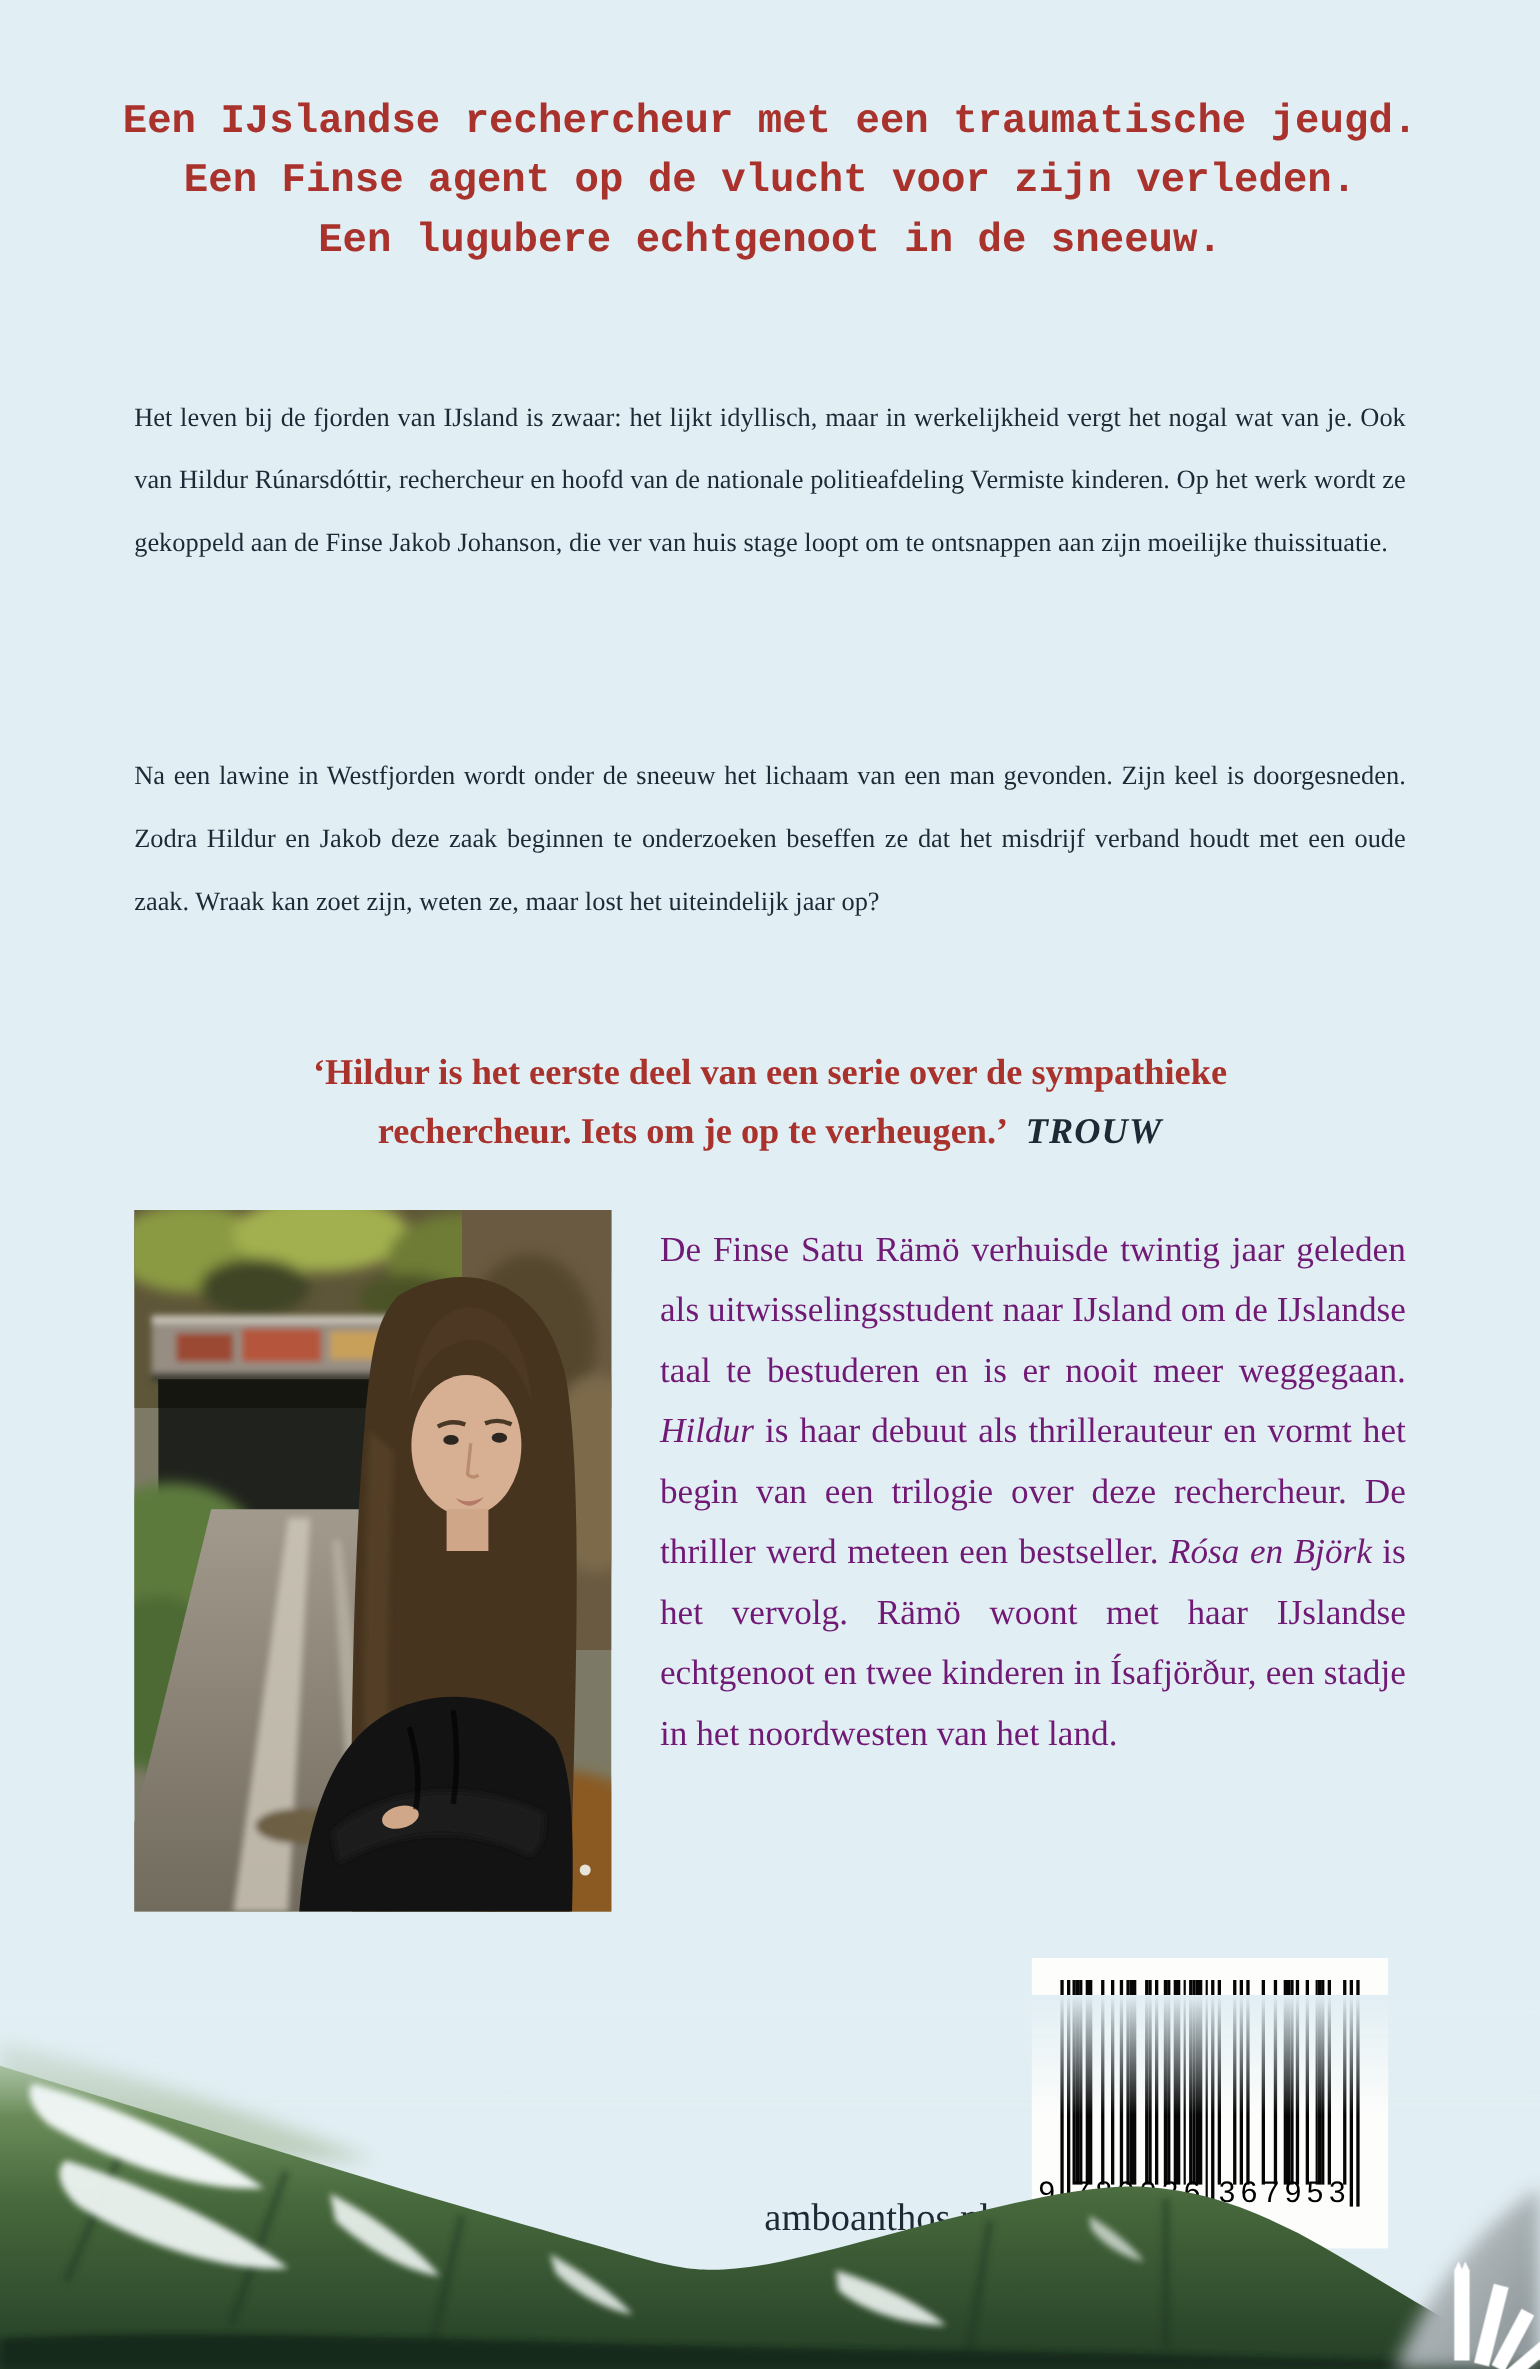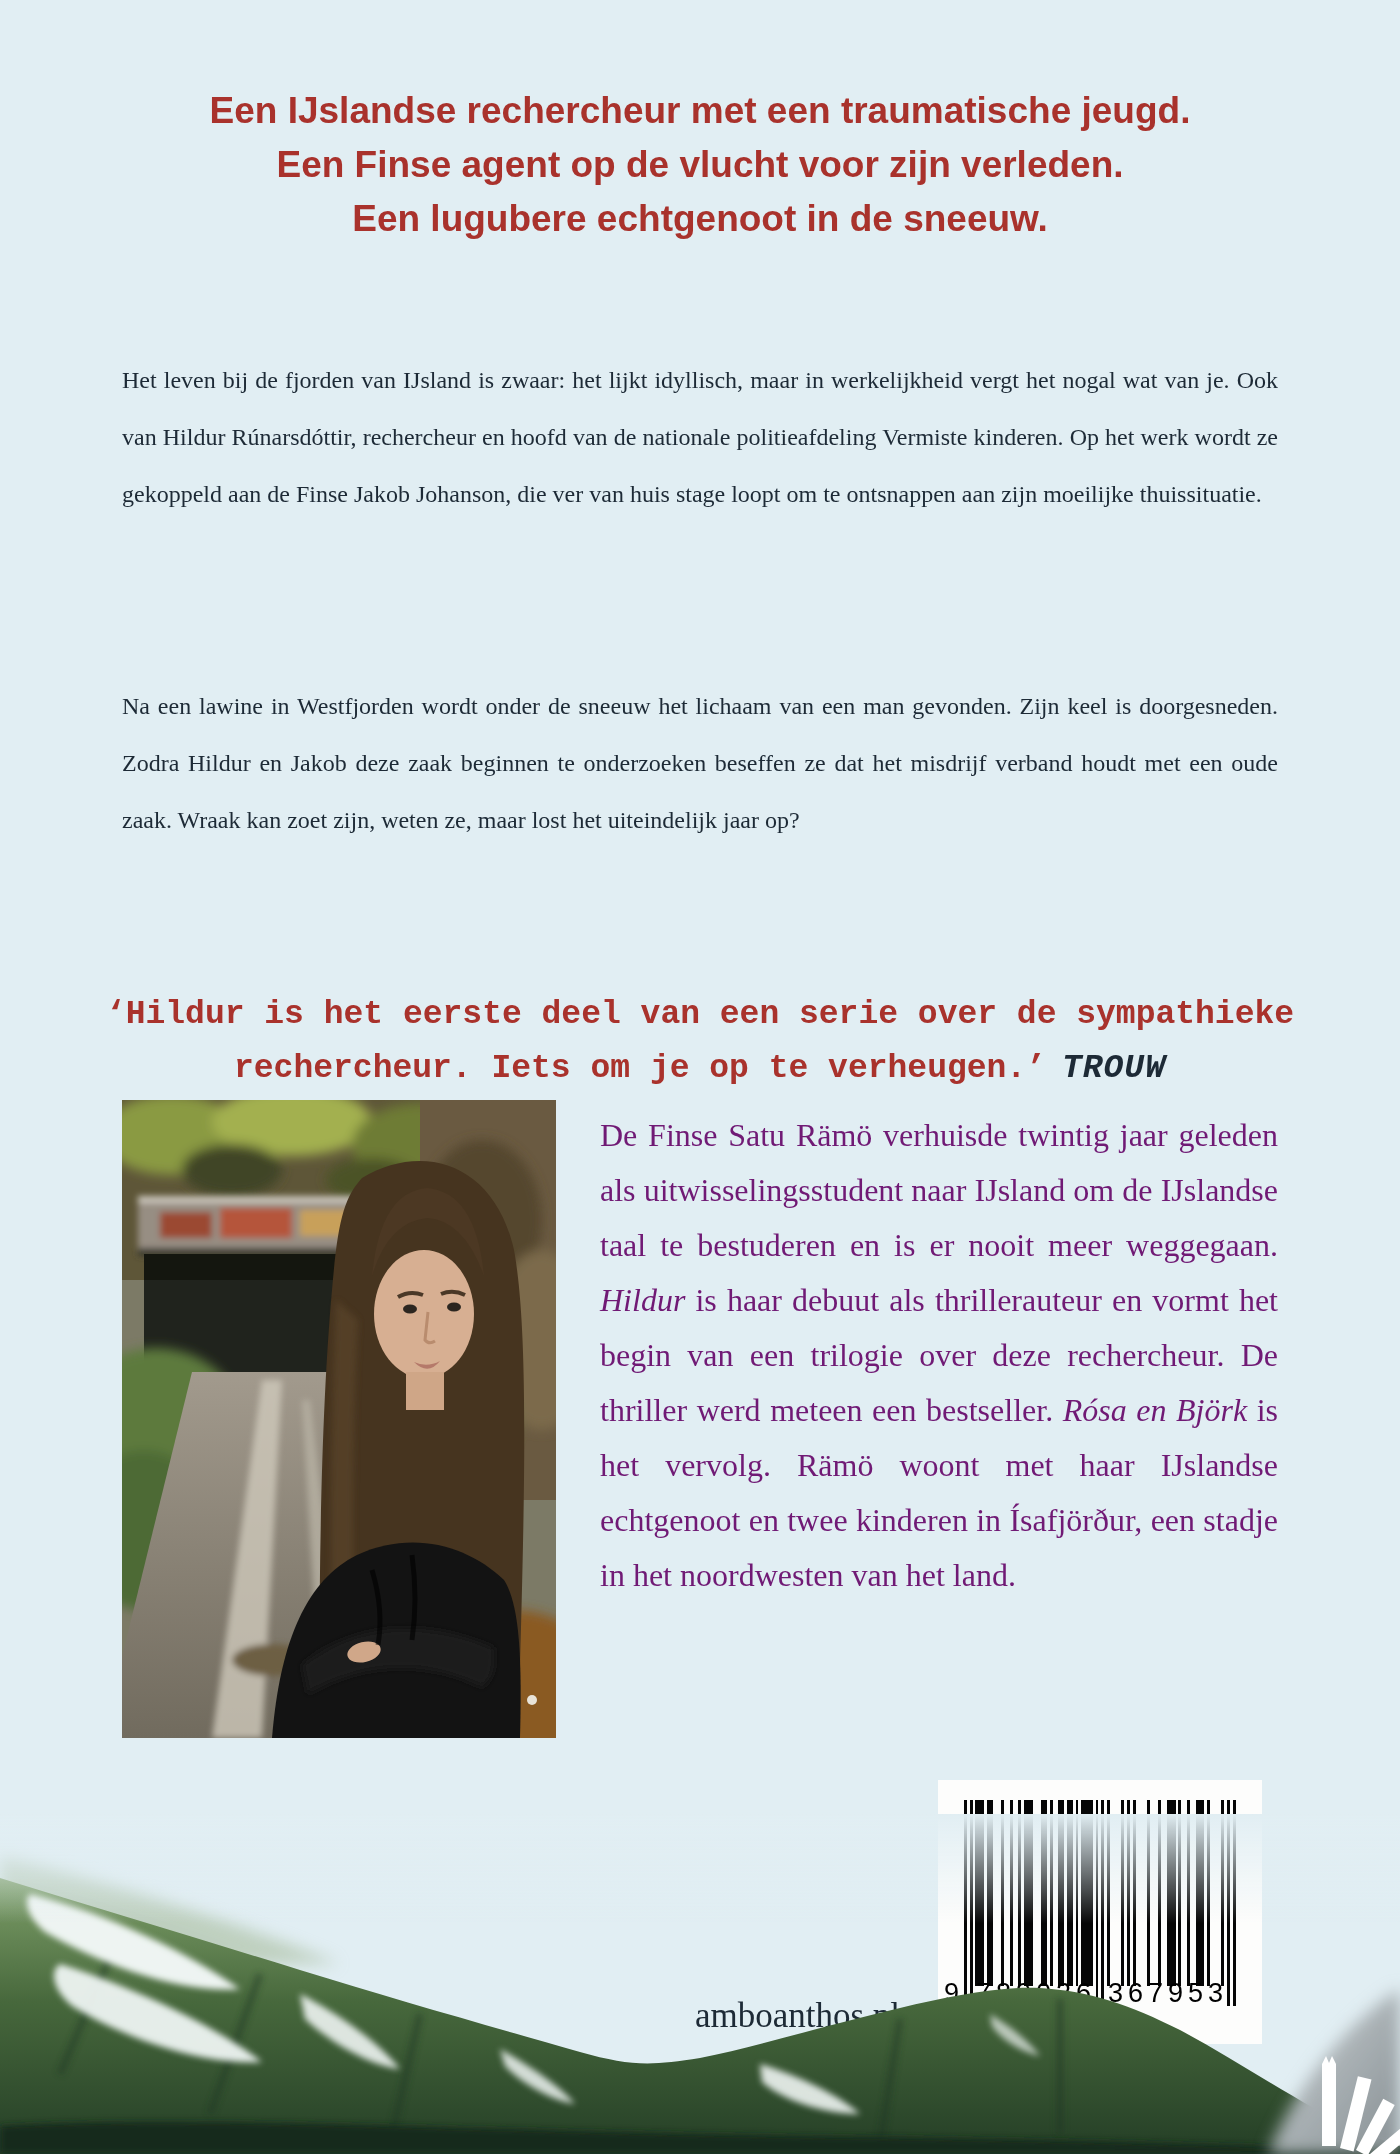--- a/index.html
+++ b/index.html
@@ -1,33 +1,33 @@
 <!DOCTYPE html>
 <html><head>
 <meta charset="utf-8">
 <style>
   html,body{margin:0;padding:0;background:#c9d6dc;}
   .page{position:relative;width:1400px;height:2154px;background:#e1eef3;overflow:hidden;
         font-family:"Liberation Serif",serif;}
 
   
   .headline{position:absolute;top:84px;left:0;width:100%;text-align:center;
-    font-family:Liberation Sans, sans-serif;font-weight:bold;color:#a9322c;
+    font-family:Liberation Mono, monospace;font-weight:bold;color:#a9322c;
     font-size:37px;line-height:54px;}
 
   
   .para{position:absolute;left:122px;width:1156px;text-align:justify;hyphens:manual;
     font-size:24px;line-height:57px;color:#1d2a36;}
   .para1{top:352px}
   .para2{top:678px}
 
   
   .quote{position:absolute;top:948px;left:0;width:100%;text-align:center;
-    font-family:Liberation Mono, monospace;font-weight:bold;color:#a9322c;
-    font-size:33px;line-height:54px;margin-top:40px;}
+    font-family:Liberation Serif, serif;font-weight:bold;color:#a9322c;
+    font-size:33px;line-height:54px;}
   .quote .source{color:#1d2a36;font-style:italic;margin-left:16px;letter-spacing:1px;}
 
   
   .author{position:absolute;top:1100px;left:122px;width:1156px;display:flex;}
   .photo{width:434px;height:638px;flex:none;overflow:hidden;}
   .photo svg{display:block}
   .bio{margin-left:44px;width:678px;text-align:justify;padding-top:8px;
     font-size:32px;line-height:55px;color:#701a75;}
   .bio .it{font-style:italic}
 

